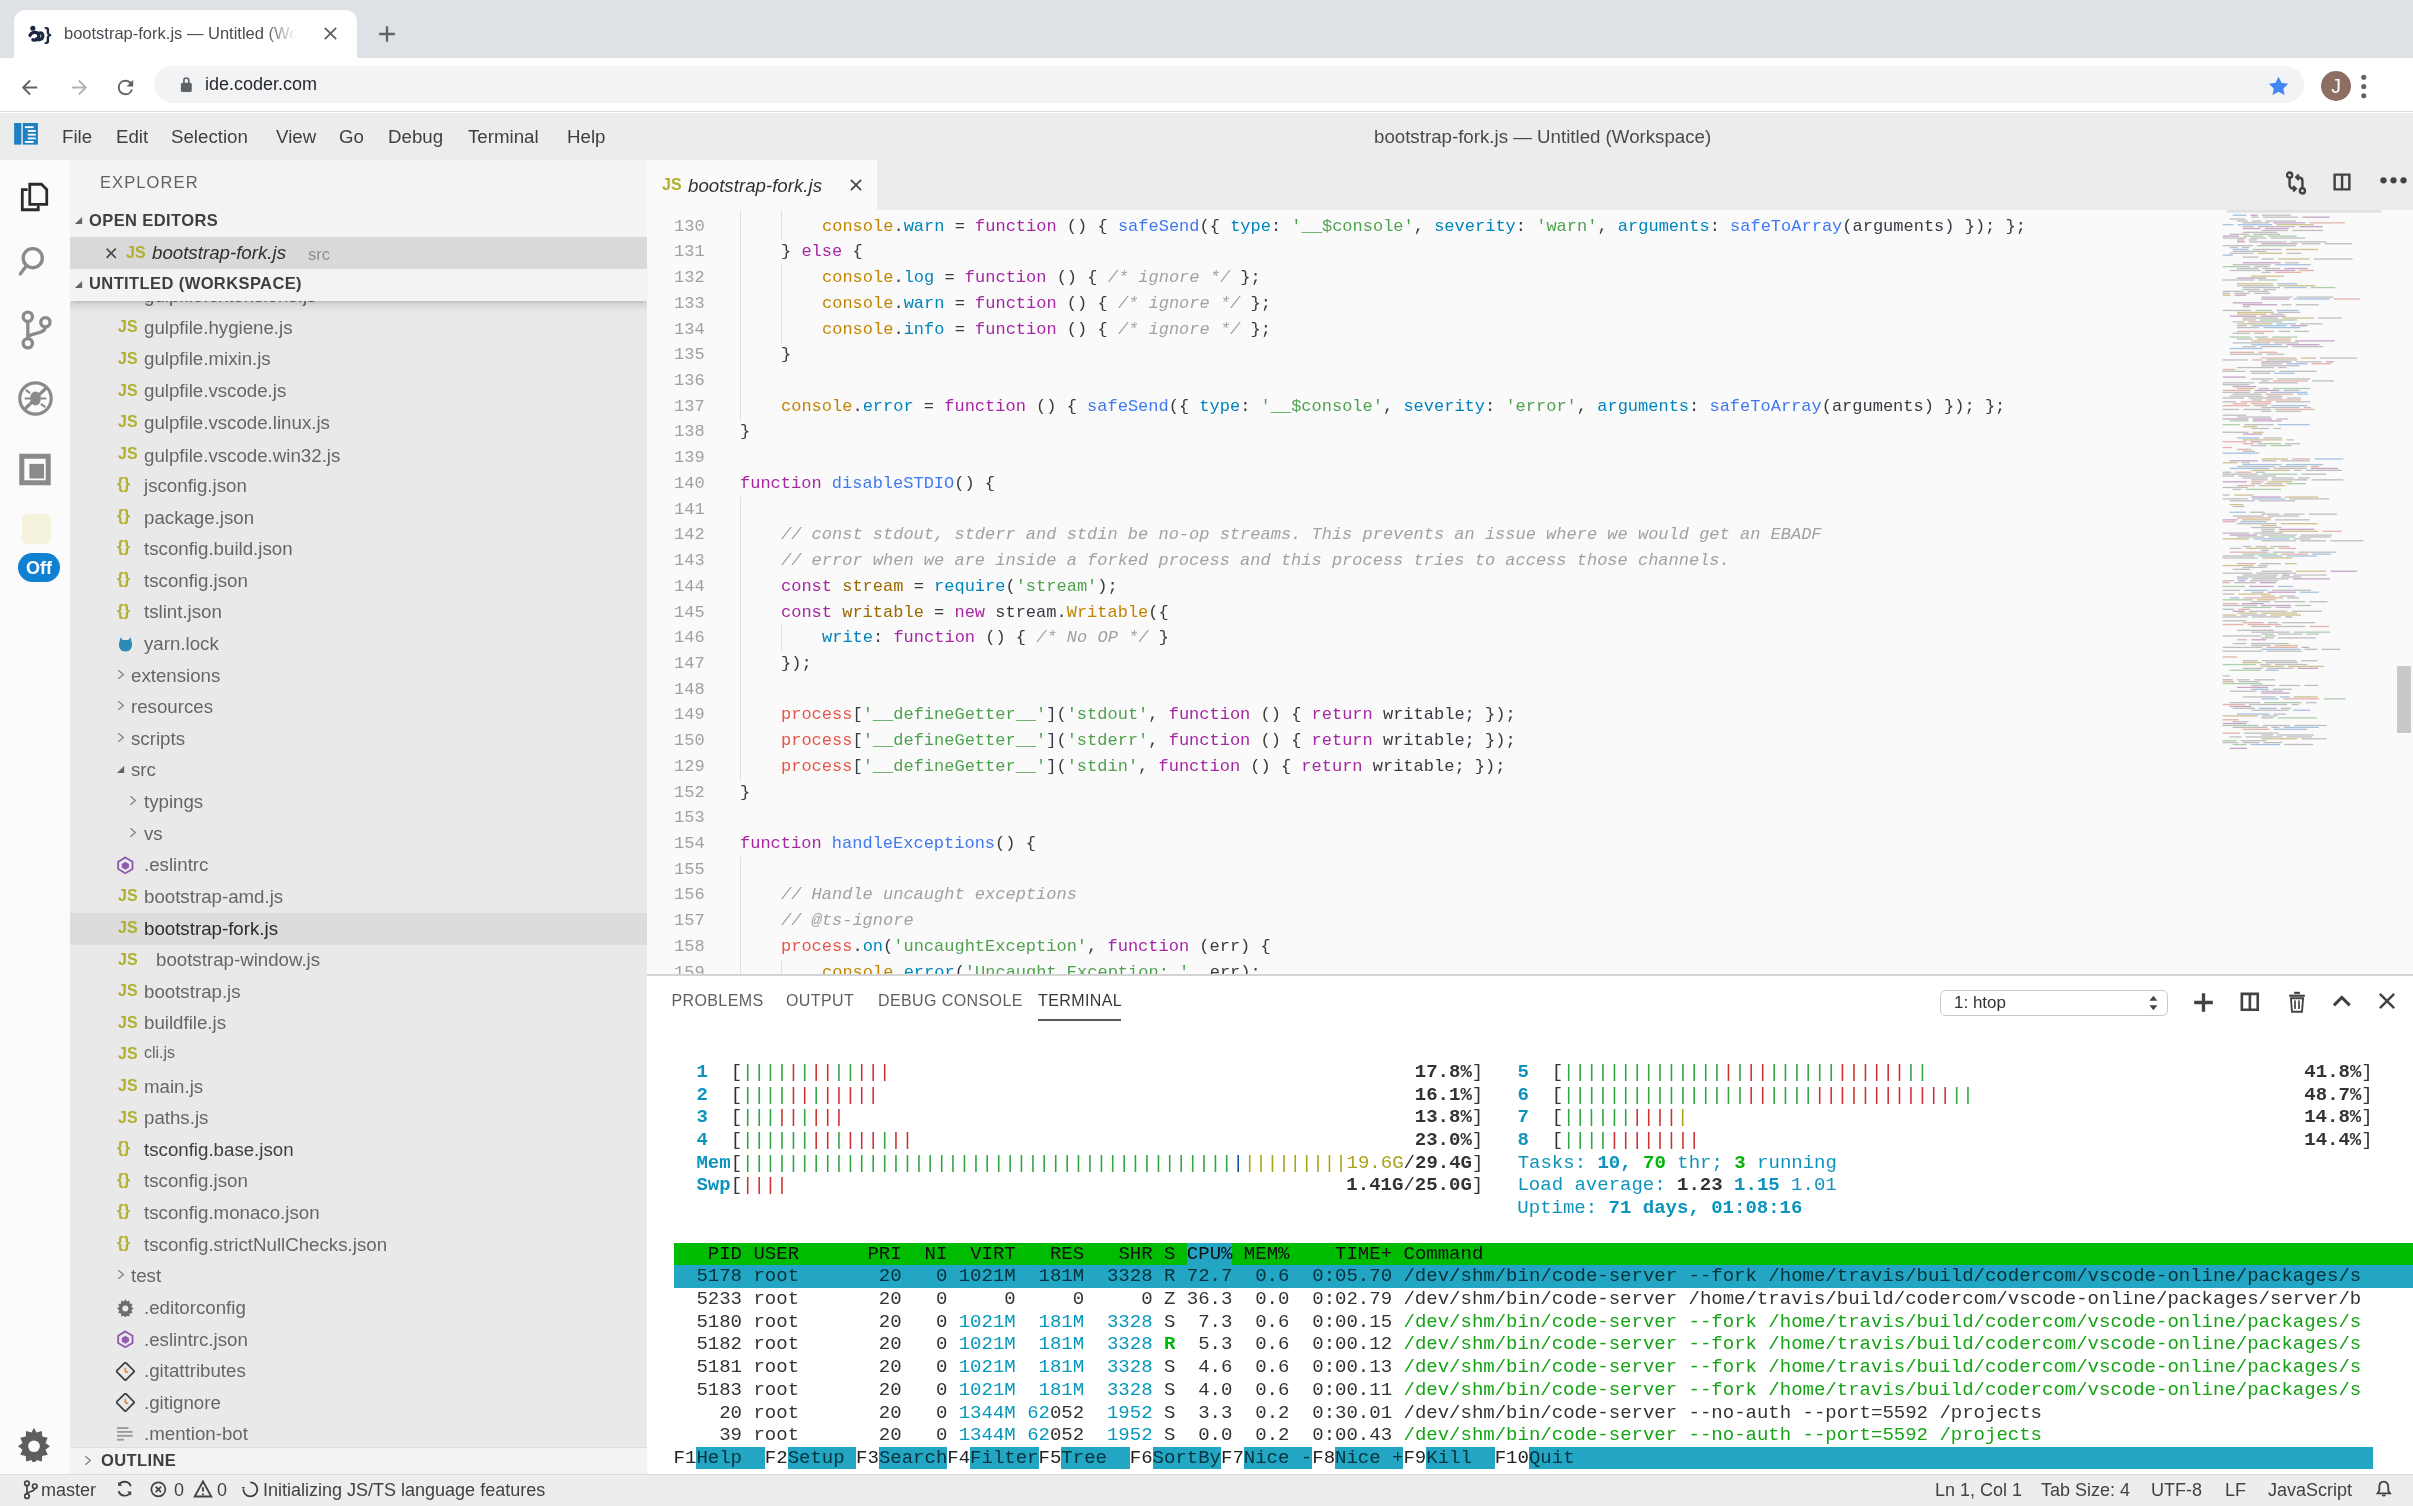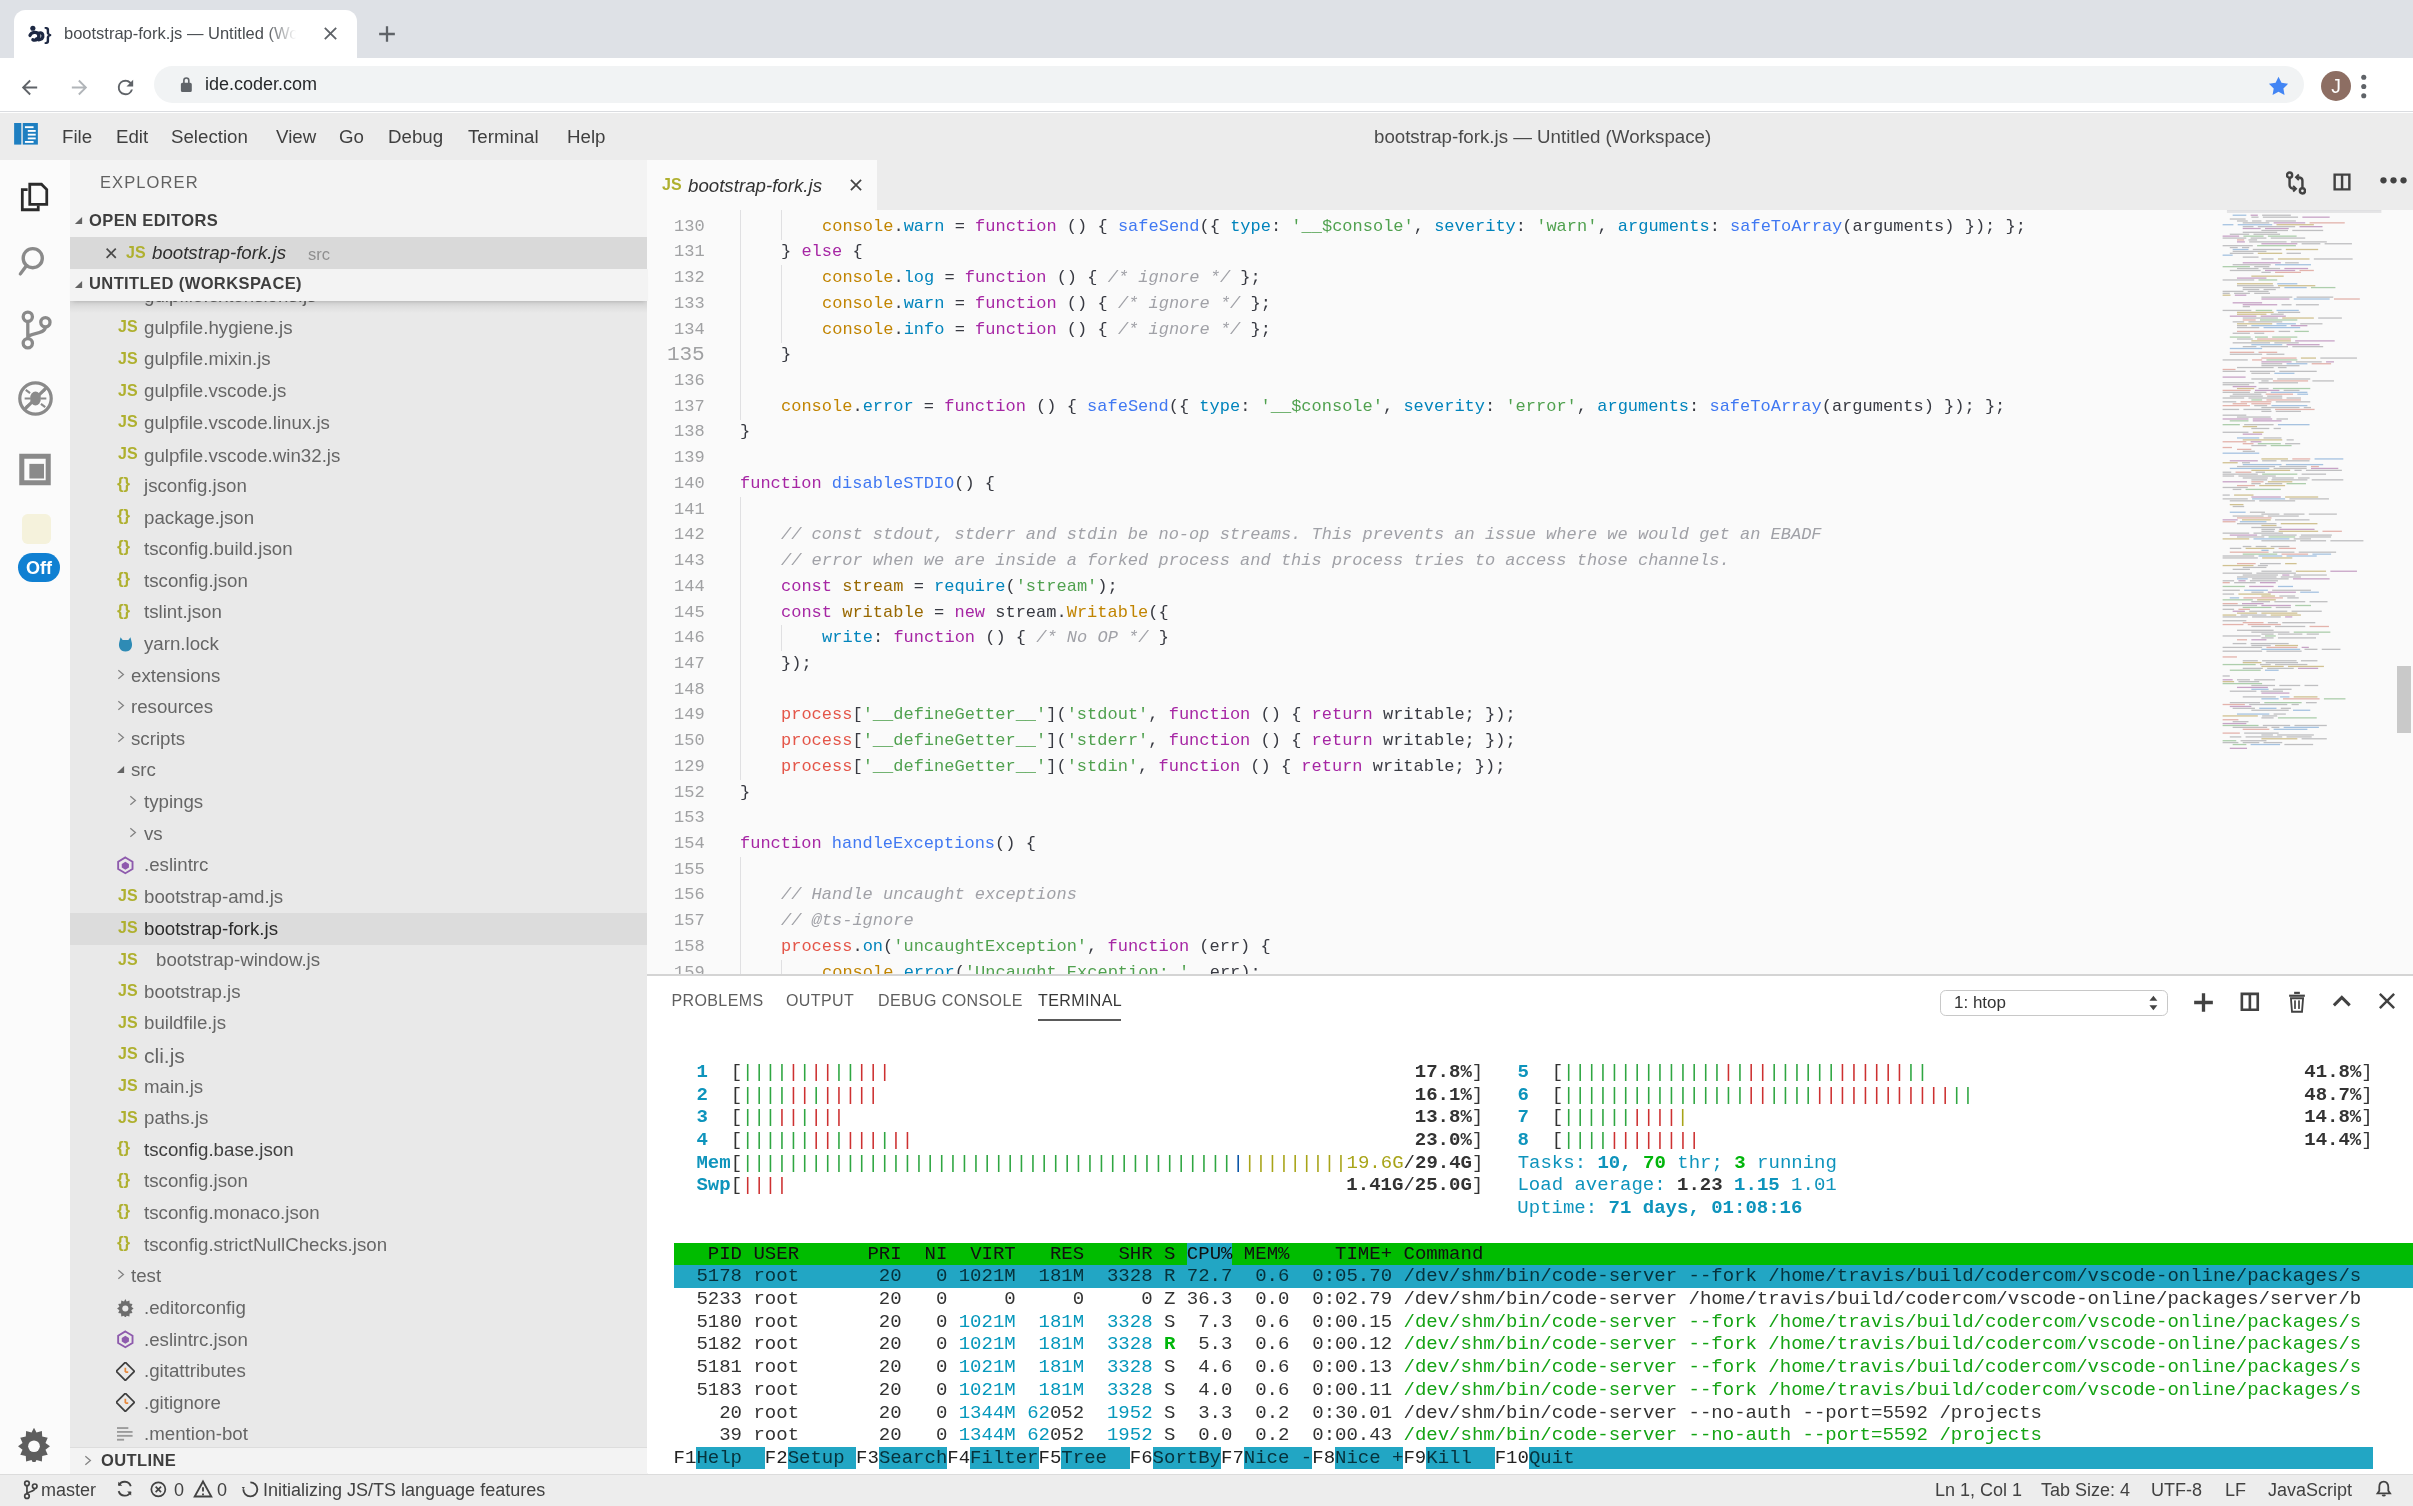--- a/index.html
+++ b/index.html
@@ -199,21 +199,21 @@
 <div class="abs" style="left:70px;top:913px;width:578px;height:32px;background:#DCDCDC"></div>
 <div class="abs" style="left:118px;top:919px;font-size:16px;font-weight:bold;color:#AFB02F">JS</div>
 <div class="abs" style="left:144px;top:918px;font-size:18.7px;color:#2B2B2B">bootstrap-fork.js</div>
 <div class="abs" style="left:118px;top:951px;font-size:16px;font-weight:bold;color:#AFB02F">JS</div>
 <div class="abs" style="left:156px;top:949px;font-size:18.7px;color:#666666">bootstrap-window.js</div>
 <div class="abs" style="left:118px;top:982px;font-size:16px;font-weight:bold;color:#AFB02F">JS</div>
 <div class="abs" style="left:144px;top:981px;font-size:18.7px;color:#666666">bootstrap.js</div>
 <div class="abs" style="left:118px;top:1014px;font-size:16px;font-weight:bold;color:#AFB02F">JS</div>
 <div class="abs" style="left:144px;top:1012px;font-size:18.7px;color:#666666">buildfile.js</div>
 <div class="abs" style="left:118px;top:1045px;font-size:16px;font-weight:bold;color:#AFB02F">JS</div>
-<div class="abs" style="left:144px;top:1044px;font-size:21px;color:#666666">cli.js</div>
+<div class="abs" style="left:144px;top:1044px;font-size:16px;color:#666666">cli.js</div>
 <div class="abs" style="left:118px;top:1077px;font-size:16px;font-weight:bold;color:#AFB02F">JS</div>
 <div class="abs" style="left:144px;top:1076px;font-size:18.7px;color:#666666">main.js</div>
 <div class="abs" style="left:118px;top:1109px;font-size:16px;font-weight:bold;color:#AFB02F">JS</div>
 <div class="abs" style="left:144px;top:1107px;font-size:18.7px;color:#666666">paths.js</div>
 <div class="abs" style="left:117px;top:1138px;font-size:17px;font-weight:bold;color:#AFB02F">{}</div>
 <div class="abs" style="left:144px;top:1139px;font-size:18.7px;color:#404040">tsconfig.base.json</div>
 <div class="abs" style="left:117px;top:1170px;font-size:17px;font-weight:bold;color:#AFB02F">{}</div>
 <div class="abs" style="left:144px;top:1170px;font-size:18.7px;color:#666666">tsconfig.json</div>
 <div class="abs" style="left:117px;top:1201px;font-size:17px;font-weight:bold;color:#AFB02F">{}</div>
 <div class="abs" style="left:144px;top:1202px;font-size:18.7px;color:#666666">tsconfig.monaco.json</div>
@@ -321,21 +321,21 @@
 <div class="abs mono" style="left:0.7px;top:3.7px;width:57px;height:26px;line-height:26px;font-size:17px;color:#A0A1A3;text-align:right">130</div>
 <div class="abs mono" style="left:175px;top:3.7px;height:26px;line-height:26px;font-size:17px;white-space:pre"><span style="color:#C18401;">console</span><span style="color:#383A42;">.</span><span style="color:#0184BC;">warn</span><span style="color:#383A42;">&nbsp;=&nbsp;</span><span style="color:#A626A4;">function</span><span style="color:#383A42;">&nbsp;()&nbsp;{&nbsp;</span><span style="color:#4078F2;">safeSend</span><span style="color:#383A42;">({&nbsp;</span><span style="color:#0184BC;">type</span><span style="color:#383A42;">:&nbsp;</span><span style="color:#50A14F;">'__$console'</span><span style="color:#383A42;">,&nbsp;</span><span style="color:#0184BC;">severity</span><span style="color:#383A42;">:&nbsp;</span><span style="color:#50A14F;">'warn'</span><span style="color:#383A42;">,&nbsp;</span><span style="color:#0184BC;">arguments</span><span style="color:#383A42;">:&nbsp;</span><span style="color:#4078F2;">safeToArray</span><span style="color:#383A42;">(arguments)&nbsp;});&nbsp;};</span></div>
 <div class="abs mono" style="left:0.7px;top:29px;width:57px;height:26px;line-height:26px;font-size:17px;color:#A0A1A3;text-align:right">131</div>
 <div class="abs mono" style="left:134px;top:29px;height:26px;line-height:26px;font-size:17px;white-space:pre"><span style="color:#383A42;">}&nbsp;</span><span style="color:#A626A4;">else</span><span style="color:#383A42;">&nbsp;{</span></div>
 <div class="abs mono" style="left:0.7px;top:55px;width:57px;height:26px;line-height:26px;font-size:17px;color:#A0A1A3;text-align:right">132</div>
 <div class="abs mono" style="left:175px;top:55px;height:26px;line-height:26px;font-size:17px;white-space:pre"><span style="color:#C18401;">console</span><span style="color:#383A42;">.</span><span style="color:#0184BC;">log</span><span style="color:#383A42;">&nbsp;=&nbsp;</span><span style="color:#A626A4;">function</span><span style="color:#383A42;">&nbsp;()&nbsp;{&nbsp;</span><span style="color:#A0A1A7;font-style:italic;">/*&nbsp;ignore&nbsp;*/</span><span style="color:#383A42;">&nbsp;};</span></div>
 <div class="abs mono" style="left:0.7px;top:81px;width:57px;height:26px;line-height:26px;font-size:17px;color:#A0A1A3;text-align:right">133</div>
 <div class="abs mono" style="left:175px;top:81px;height:26px;line-height:26px;font-size:17px;white-space:pre"><span style="color:#C18401;">console</span><span style="color:#383A42;">.</span><span style="color:#0184BC;">warn</span><span style="color:#383A42;">&nbsp;=&nbsp;</span><span style="color:#A626A4;">function</span><span style="color:#383A42;">&nbsp;()&nbsp;{&nbsp;</span><span style="color:#A0A1A7;font-style:italic;">/*&nbsp;ignore&nbsp;*/</span><span style="color:#383A42;">&nbsp;};</span></div>
 <div class="abs mono" style="left:0.7px;top:107px;width:57px;height:26px;line-height:26px;font-size:17px;color:#A0A1A3;text-align:right">134</div>
 <div class="abs mono" style="left:175px;top:107px;height:26px;line-height:26px;font-size:17px;white-space:pre"><span style="color:#C18401;">console</span><span style="color:#383A42;">.</span><span style="color:#0184BC;">info</span><span style="color:#383A42;">&nbsp;=&nbsp;</span><span style="color:#A626A4;">function</span><span style="color:#383A42;">&nbsp;()&nbsp;{&nbsp;</span><span style="color:#A0A1A7;font-style:italic;">/*&nbsp;ignore&nbsp;*/</span><span style="color:#383A42;">&nbsp;};</span></div>
-<div class="abs mono" style="left:0.7px;top:132px;width:57px;height:26px;line-height:26px;font-size:21px;color:#A0A1A3;text-align:right">135</div>
+<div class="abs mono" style="left:0.7px;top:132px;width:57px;height:26px;line-height:26px;font-size:17px;color:#A0A1A3;text-align:right">135</div>
 <div class="abs mono" style="left:134px;top:132px;height:26px;line-height:26px;font-size:17px;white-space:pre"><span style="color:#383A42;">}</span></div>
 <div class="abs mono" style="left:0.7px;top:158px;width:57px;height:26px;line-height:26px;font-size:17px;color:#A0A1A3;text-align:right">136</div>
 <div class="abs mono" style="left:0.7px;top:184px;width:57px;height:26px;line-height:26px;font-size:17px;color:#A0A1A3;text-align:right">137</div>
 <div class="abs mono" style="left:134px;top:184px;height:26px;line-height:26px;font-size:17px;white-space:pre"><span style="color:#C18401;">console</span><span style="color:#383A42;">.</span><span style="color:#0184BC;">error</span><span style="color:#383A42;">&nbsp;=&nbsp;</span><span style="color:#A626A4;">function</span><span style="color:#383A42;">&nbsp;()&nbsp;{&nbsp;</span><span style="color:#4078F2;">safeSend</span><span style="color:#383A42;">({&nbsp;</span><span style="color:#0184BC;">type</span><span style="color:#383A42;">:&nbsp;</span><span style="color:#50A14F;">'__$console'</span><span style="color:#383A42;">,&nbsp;</span><span style="color:#0184BC;">severity</span><span style="color:#383A42;">:&nbsp;</span><span style="color:#50A14F;">'error'</span><span style="color:#383A42;">,&nbsp;</span><span style="color:#0184BC;">arguments</span><span style="color:#383A42;">:&nbsp;</span><span style="color:#4078F2;">safeToArray</span><span style="color:#383A42;">(arguments)&nbsp;});&nbsp;};</span></div>
 <div class="abs mono" style="left:0.7px;top:209px;width:57px;height:26px;line-height:26px;font-size:17px;color:#A0A1A3;text-align:right">138</div>
 <div class="abs mono" style="left:93px;top:209px;height:26px;line-height:26px;font-size:17px;white-space:pre"><span style="color:#383A42;">}</span></div>
 <div class="abs mono" style="left:0.7px;top:235px;width:57px;height:26px;line-height:26px;font-size:17px;color:#A0A1A3;text-align:right">139</div>
 <div class="abs mono" style="left:0.7px;top:261px;width:57px;height:26px;line-height:26px;font-size:17px;color:#A0A1A3;text-align:right">140</div>
 <div class="abs mono" style="left:93px;top:261px;height:26px;line-height:26px;font-size:17px;white-space:pre"><span style="color:#A626A4;">function</span><span style="color:#383A42;">&nbsp;</span><span style="color:#4078F2;">disableSTDIO</span><span style="color:#383A42;">()&nbsp;{</span></div>
 <div class="abs mono" style="left:0.7px;top:287px;width:57px;height:26px;line-height:26px;font-size:17px;color:#A0A1A3;text-align:right">141</div>

